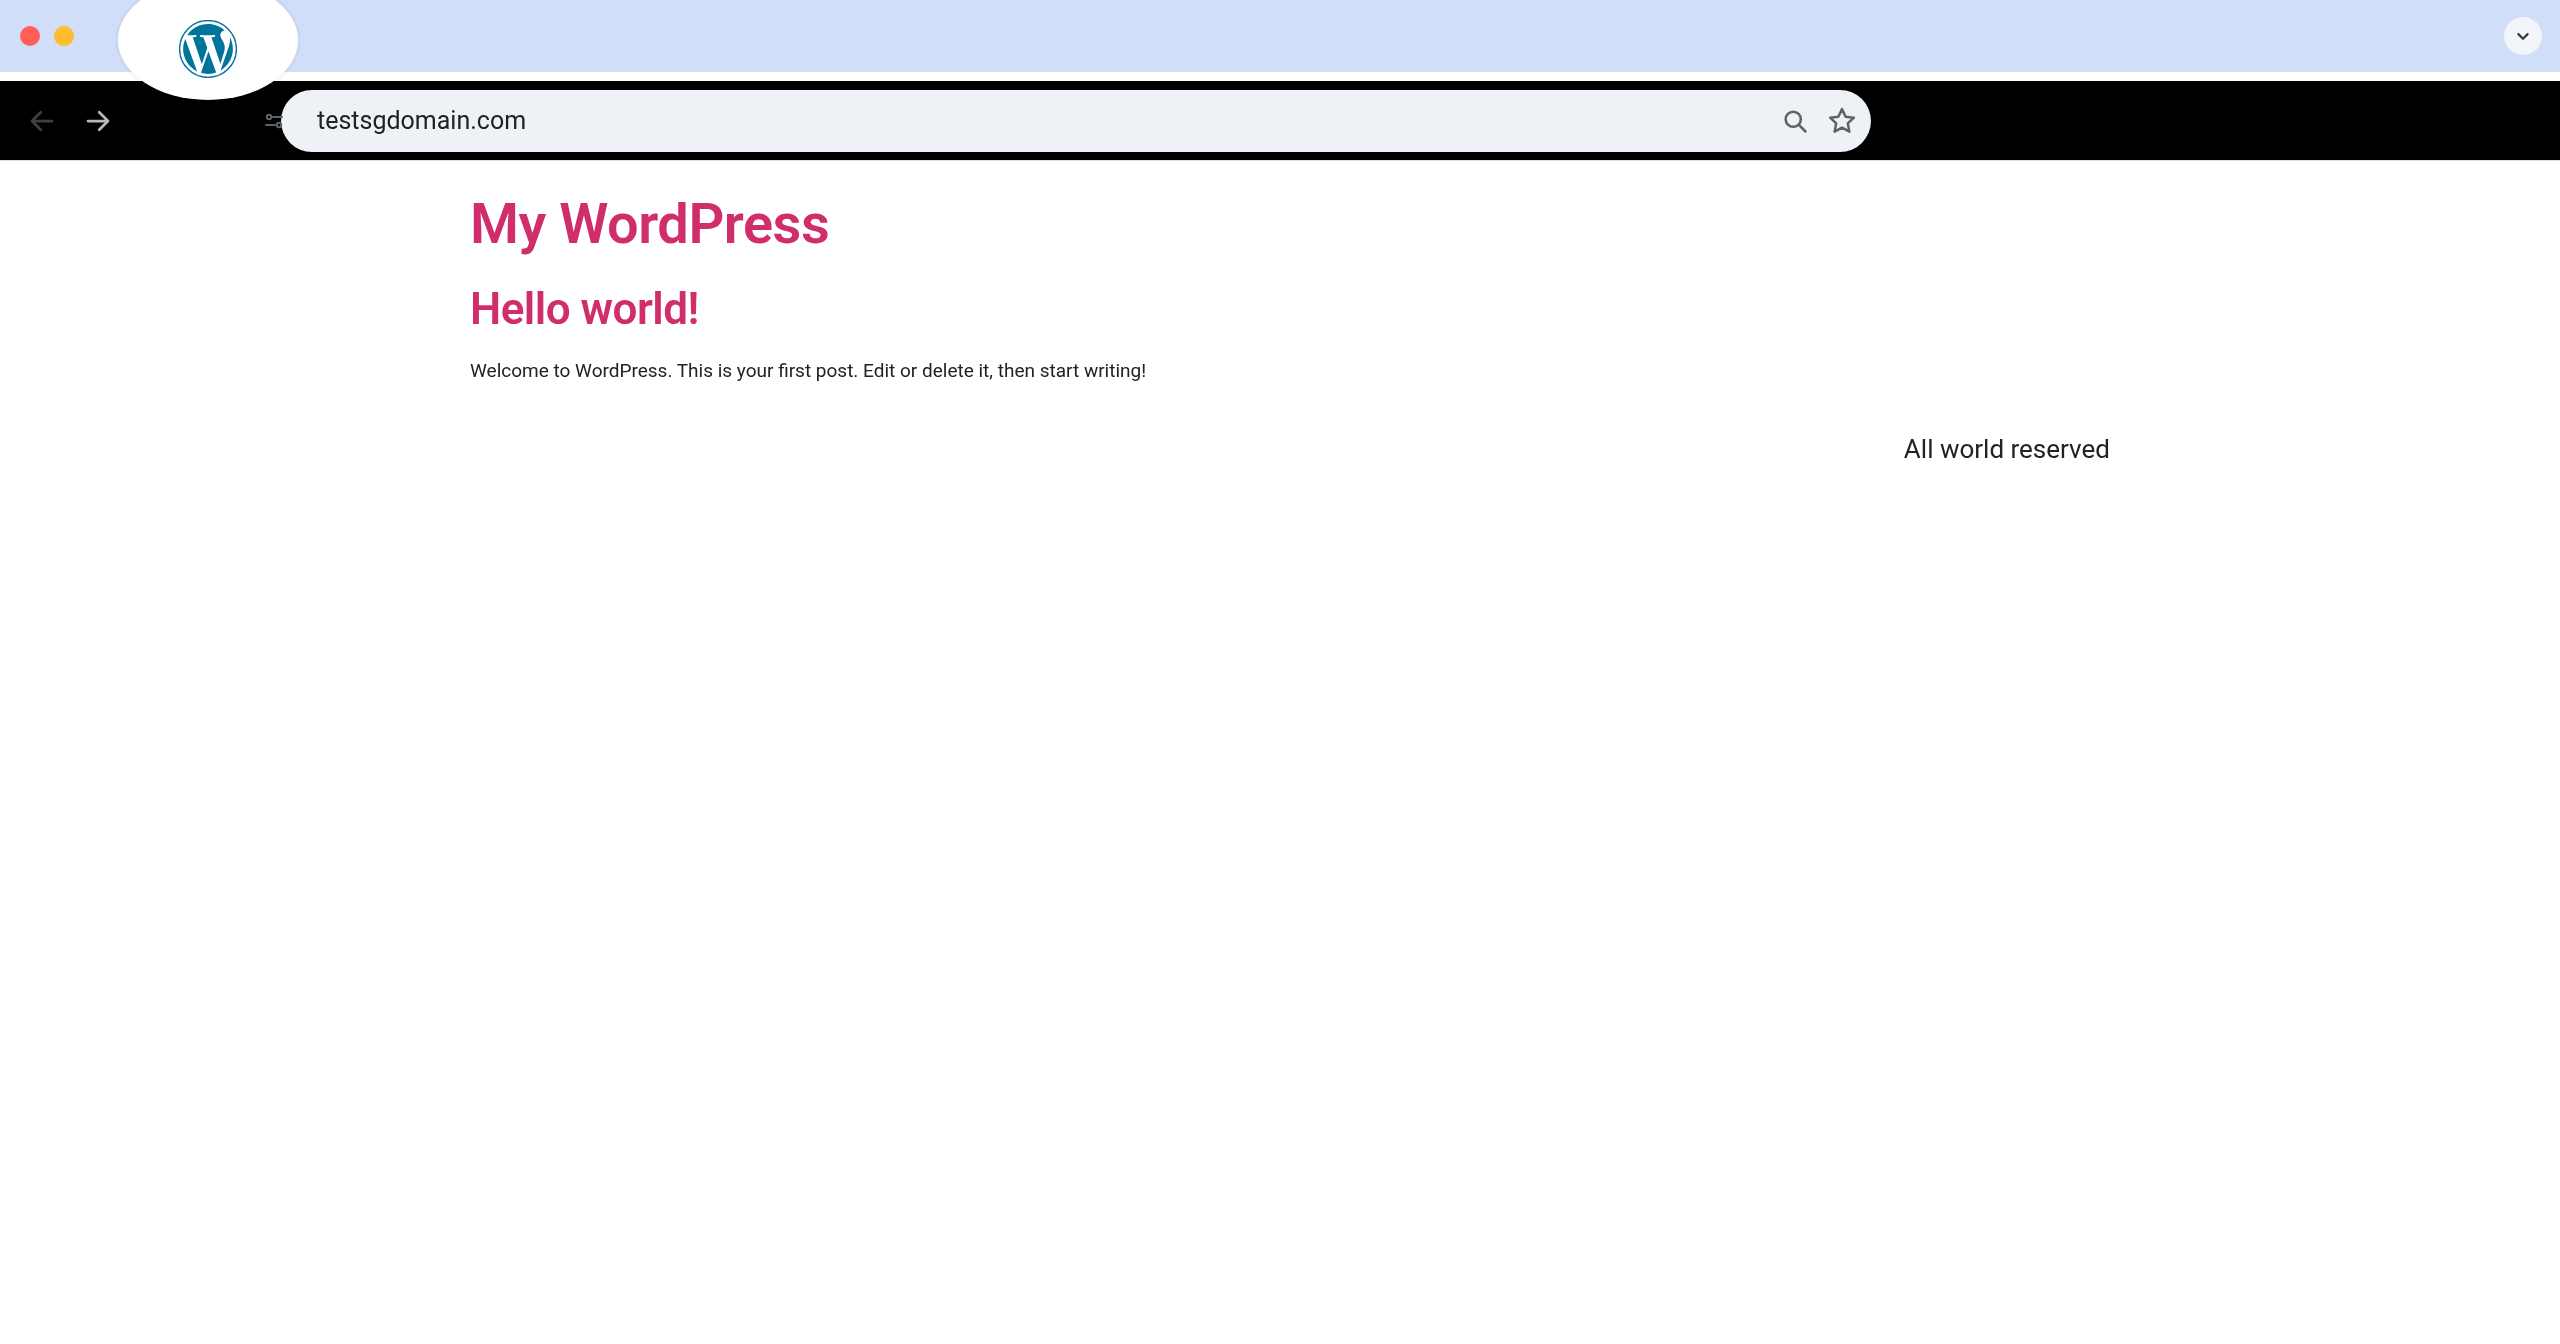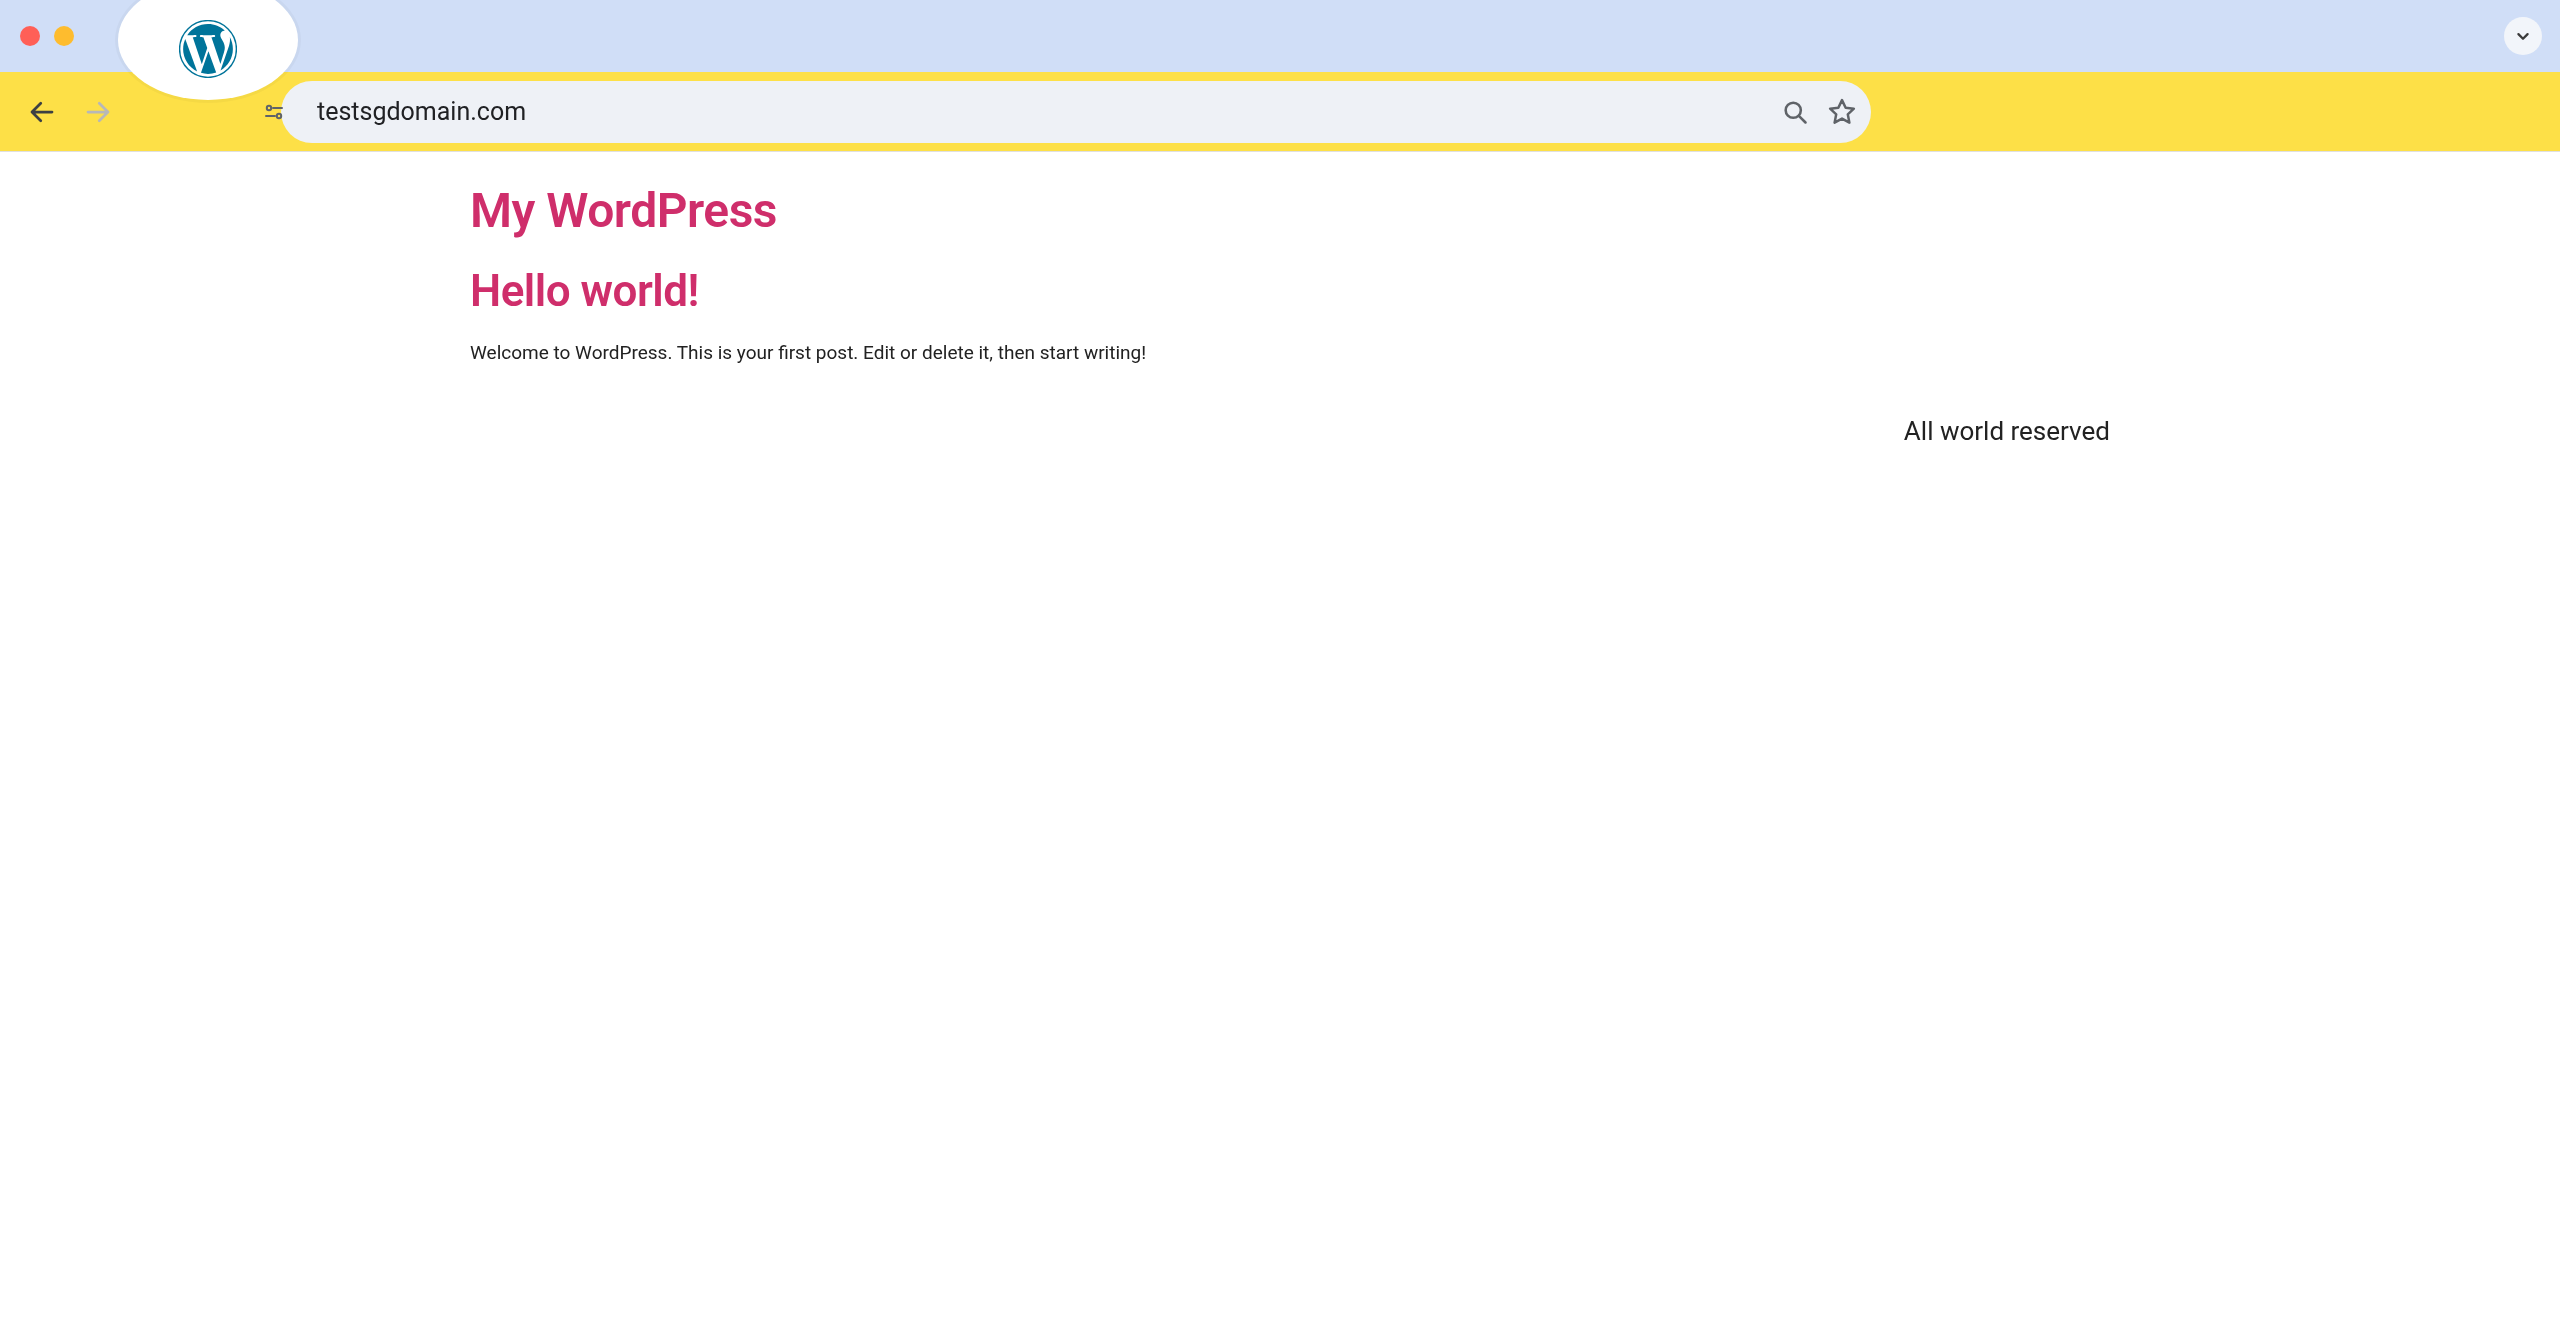--- a/index.html
+++ b/index.html
@@ -73,26 +73,27 @@
       border-radius: 50%;
       background: #f2f5fa;
       display: flex;
       align-items: center;
       justify-content: center;
       color: #3b3b3b;
     }
     
     .toolbar {
       height: 80px;
-      background: #fde047;
+      background: #000000;
       border-bottom: 1px solid #e0e0e0;
       display: flex;
       align-items: center;
       padding: 0 20px;
       gap: 12px;
+      margin-top: 9px;
     }
     
     .nav-btn {
       width: 44px;
       height: 44px;
       display: flex;
       align-items: center;
       justify-content: center;
       border-radius: 50%;
       color: #5f6368;
@@ -155,21 +156,21 @@
     .page {
       padding: 30px 0 0 0;
     }
     
     .content-col {
       margin-left: 470px;
       max-width: 1640px;
     }
     
     .site-title {
-      font-size: 48px;
+      font-size: 56px;
       font-weight: 600;
       color: #cf2e6b;
       margin-bottom: 26px;
       letter-spacing: -0.5px;
     }
     
     .archives-heading {
       font-size: 56px;
       font-weight: 600;
       color: #222;

